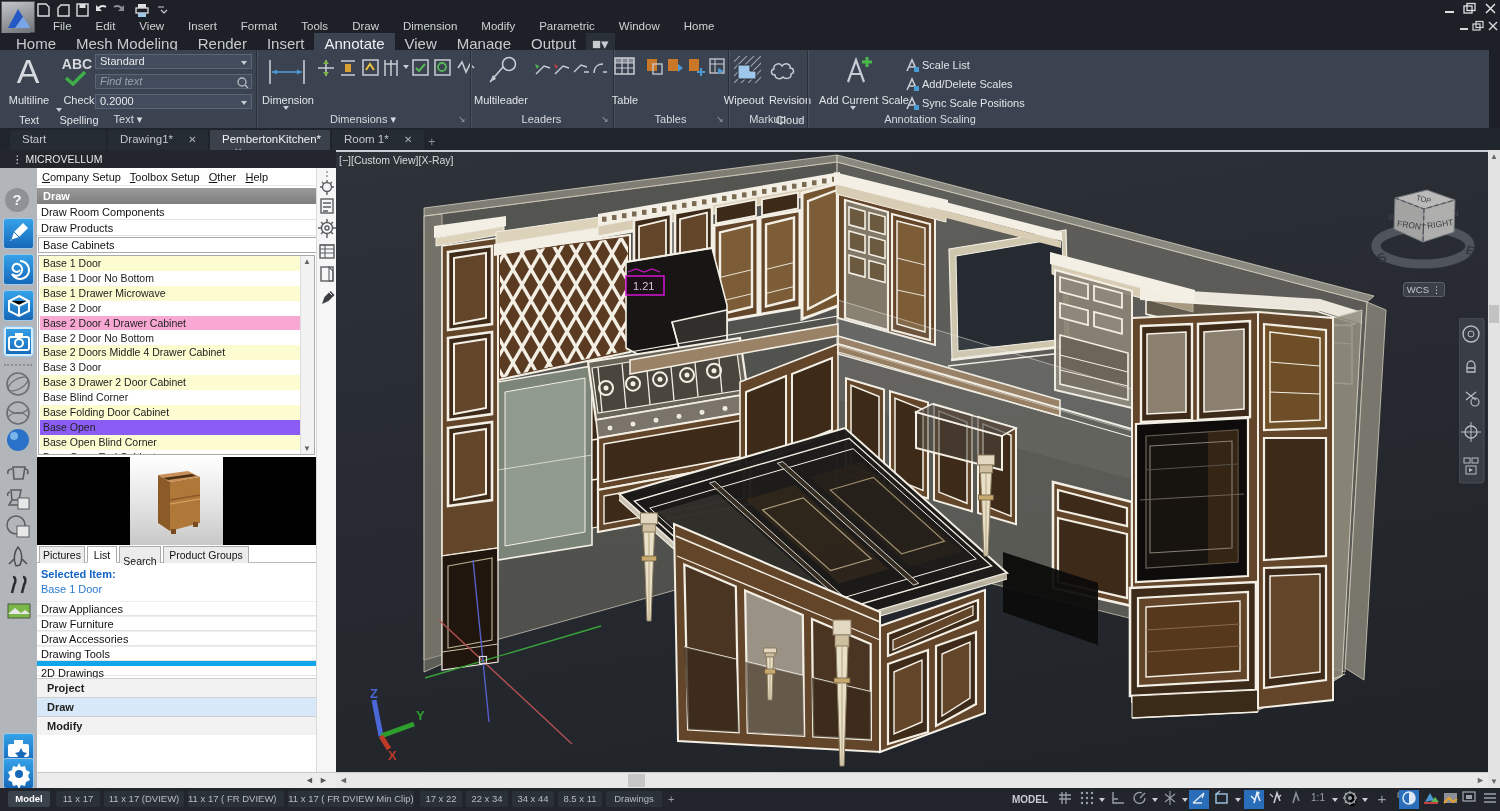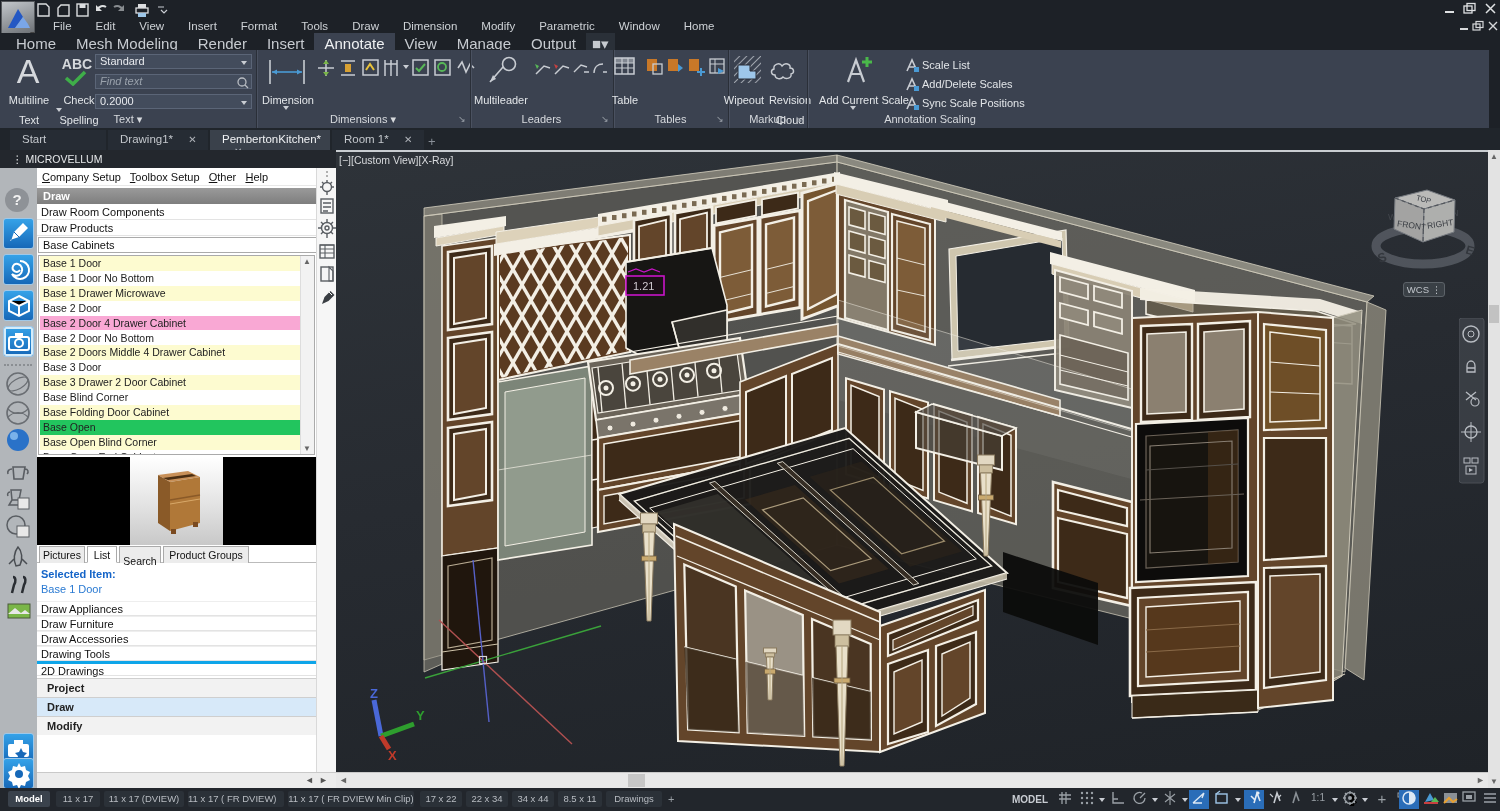--- a/index.html
+++ b/index.html
@@ -314,21 +314,21 @@
         <div class="lrow" style="top:14.9px;background:#fff">Base 1 Door No Bottom</div>
         <div class="lrow" style="top:29.8px;background:#fdfbd0">Base 1 Drawer Microwave</div>
         <div class="lrow" style="top:44.7px;background:#fff">Base 2 Door</div>
         <div class="lrow" style="top:59.6px;background:#f9a8d4">Base 2 Door 4 Drawer Cabinet</div>
         <div class="lrow" style="top:74.5px;background:#fff">Base 2 Door No Bottom</div>
         <div class="lrow" style="top:89.4px;background:#fdfbd0">Base 2 Doors Middle 4 Drawer Cabinet</div>
         <div class="lrow" style="top:104.3px;background:#fff">Base 3 Door</div>
         <div class="lrow" style="top:119.2px;background:#fdfbd0">Base 3 Drawer 2 Door Cabinet</div>
         <div class="lrow" style="top:134.1px;background:#fff">Base Blind Corner</div>
         <div class="lrow" style="top:149.0px;background:#fdfbd0">Base Folding Door Cabinet</div>
-        <div class="lrow" style="top:163.9px;background:#22c55e">Base Open</div>
+        <div class="lrow" style="top:163.9px;background:#8b5cf6">Base Open</div>
         <div class="lrow" style="top:178.8px;background:#fdfbd0">Base Open Blind Corner</div>
         <div class="lrow" style="top:193.70000000000002px;background:#fff">Base Open End Cabinet</div>
         <div class="abs" style="right:0;top:0;width:14px;height:198px;background:#f2f2f2;border-left:1px solid #ddd">
           <div style="position:absolute;top:1px;left:2px;font-size:8px;color:#666">▲</div>
           <div style="position:absolute;bottom:1px;left:2px;font-size:8px;color:#666">▼</div>
         </div>
       </div>
       <div class="abs" style="left:0;top:289px;width:279px;height:88px;background:#000">
         <div class="abs" style="left:93px;top:0;width:93px;height:88px;background:linear-gradient(180deg,#fff 0%,#e0e0e0 60%,#c8c8c8 100%)">
 <svg width="93" height="88">
@@ -349,21 +349,21 @@
         <div class="abs" style="left:50px;top:1px;width:30px;height:17px;border:1px solid #aaa;border-bottom:none;text-align:center;padding-top:2px;font-size:10.5px;background:#fff;border-bottom:1px solid #fff;font-weight:normal">List</div>
         <div class="abs" style="left:82px;top:1px;width:42px;height:17px;border:1px solid #aaa;border-bottom:none;text-align:center;padding-top:8px;font-size:10.5px;background:#ececec">Search</div>
         <div class="abs" style="left:126px;top:1px;width:86px;height:17px;border:1px solid #aaa;border-bottom:none;text-align:center;padding-top:2px;font-size:10.5px;background:#ececec">Product Groups</div>
       </div>
       <div class="abs" style="left:4px;top:400px;color:#1464c8;font-weight:bold">Selected Item:</div>
       <div class="abs" style="left:4px;top:415px;color:#2a7ad2">Base 1 Door</div>
       <div class="prow" style="top:433px;border-top:1px solid #eee">Draw Appliances</div>
       <div class="prow" style="top:448px;border-top:1px solid #eee">Draw Furniture</div>
       <div class="prow" style="top:463px;border-top:1px solid #eee">Draw Accessories</div>
       <div class="prow" style="top:478px;border-top:1px solid #eee">Drawing Tools</div>
-      <div class="prow" style="top:493px;border-top:3px solid #0ea5e9">2D Drawings</div>
+      <div class="prow" style="top:493px;border-top:5px solid #0ea5e9">2D Drawings</div>
       <div class="sect" style="top:510px;">Project</div>
       <div class="sect" style="top:529px;background:#d7e9f9;">Draw</div>
       <div class="sect" style="top:548px;">Modify</div>
     </div>
     <div id="pright"><svg width="20" height="604">
 <circle cx="10" cy="4" r="1" fill="#999"></circle>
         <circle cx="10" cy="8" r="1" fill="#999"></circle>
 <g fill="none" stroke="#5a5e63" stroke-width="1.4">
 <circle cx="10" cy="19" r="4.5"></circle>
           <path d="M10 12v3M10 23v4M3 19h3M14 19h3M5 14l2 2M15 14l-2 2"></path>

